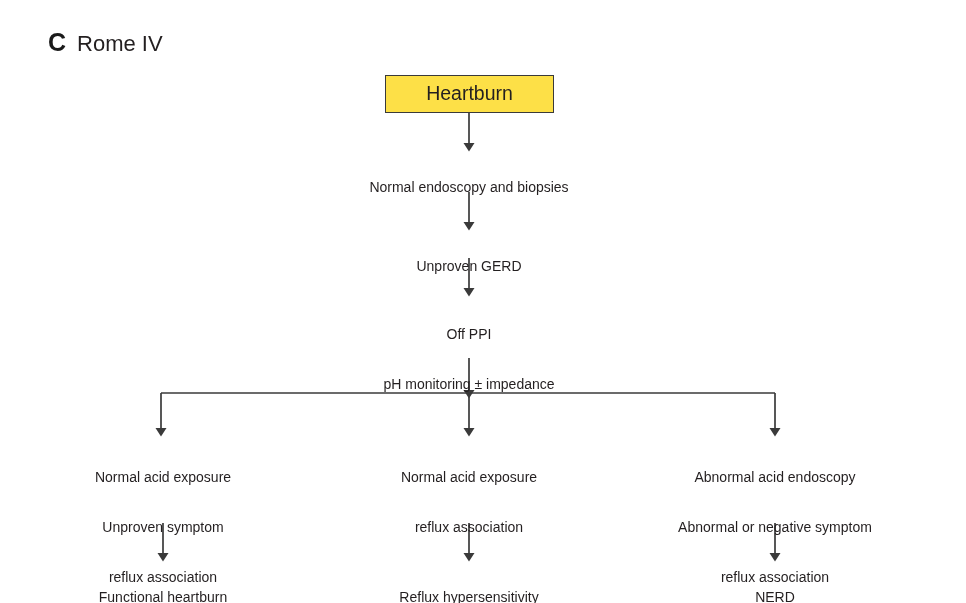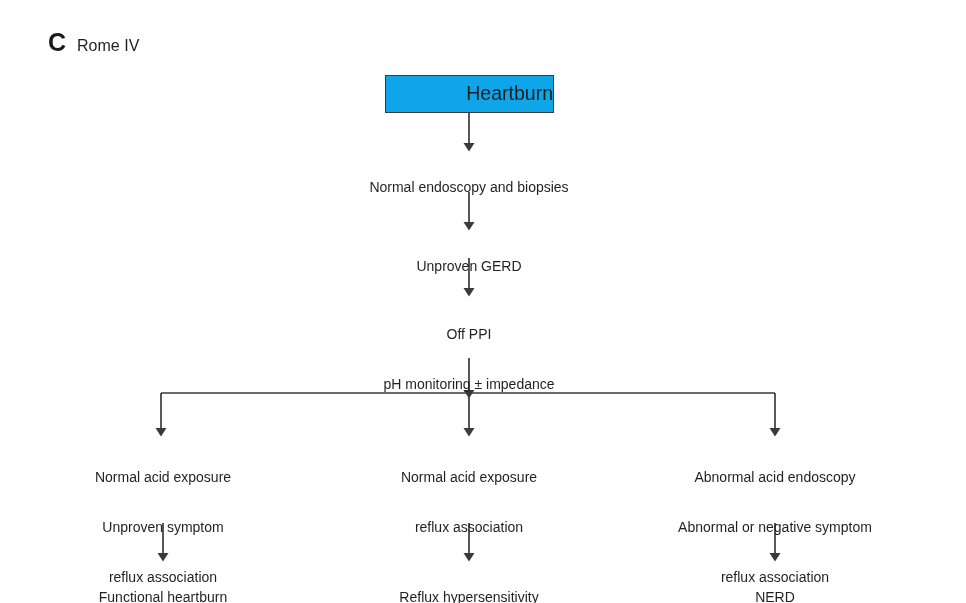--- a/index.html
+++ b/index.html
@@ -32,44 +32,44 @@
     gap: 11px;
     white-space: nowrap;
   }
   .panel-letter {
     font-size: 25px;
     font-weight: bold;
     letter-spacing: 0px;
     color: #1a1a1a;
   }
   .panel-label {
-    font-size: 16px;
+    font-size: 22px;
     font-weight: normal;
     color: #231f20;
   }
 
   
   #connectors {
     position: absolute;
     left: 0;
     top: 0;
     width: 966px;
     height: 603px;
     pointer-events: none;
   }
 
   
   .node-box {
     position: absolute;
     box-sizing: border-box;
     border: 1.6px solid #3a3a3a;
-    background: #0ea5e9;
+    background: #fde047;
     display: flex;
     align-items: center;
-    justify-content: flex-end;
+    justify-content: center;
     font-size: 19.5px;
     line-height: 1;
     color: #231f20;
   }
 
   
   .node-text {
     position: absolute;
     text-align: center;
     font-size: 14px;

